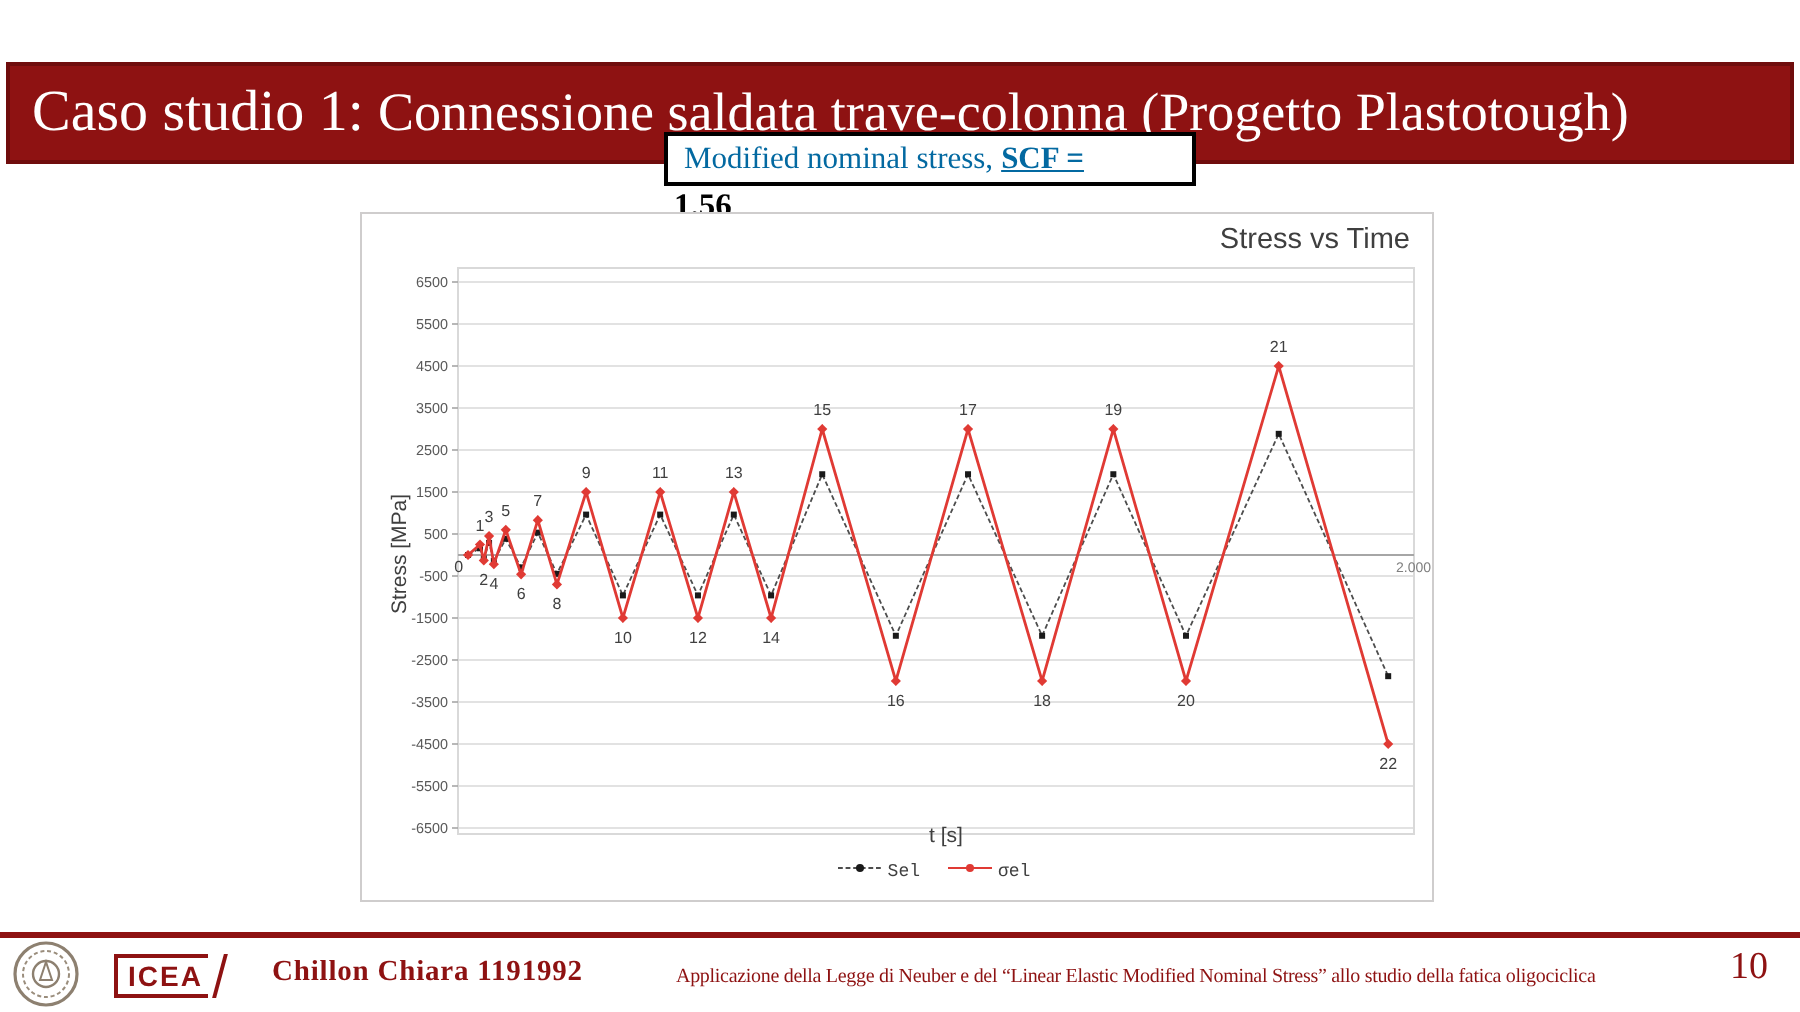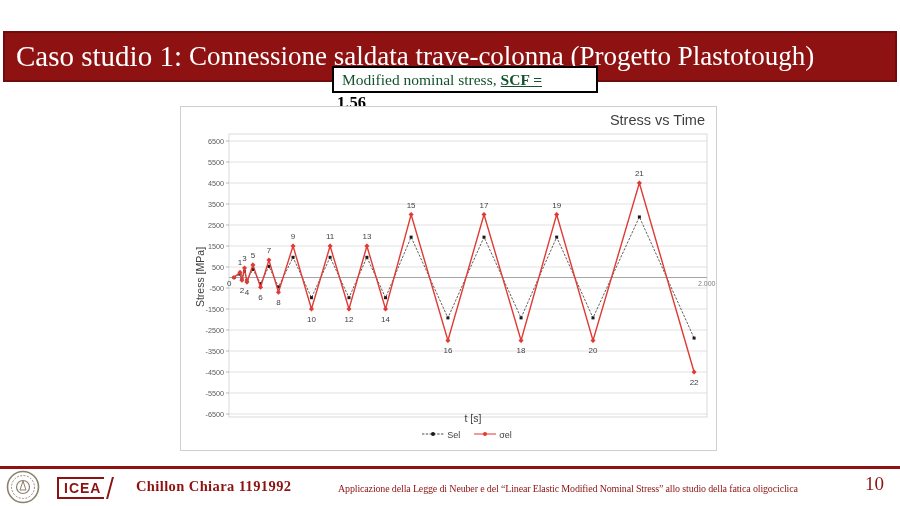--- a/index.html
+++ b/index.html
@@ -6,38 +6,38 @@
   .slide{position:relative;width:900px;height:506px;background:#fff;overflow:hidden;
          font-family:"Liberation Sans",sans-serif;}
   
   .titlebar{position:absolute;left:3px;top:3px;right:3px;height:47px;
     background:var(--accent,#8e1212);border:2px solid #6f0d0d;color:#fff;
     font-family:"Liberation Serif",serif;display:flex;align-items:center;padding-left:11px;margin-top:28px;}
   .t-main{font-size:29px;white-space:pre;}
   .t-sub{font-size:27px;margin-left:7px;white-space:pre;}
   
   .callout{position:absolute;left:332px;top:66px;width:266px;height:27px;border:2px solid #000;
-    box-sizing:border-box;font-family:"Liberation Serif",serif;font-size:15.5px;color:#14532d;
+    box-sizing:border-box;font-family:"Liberation Serif",serif;font-size:15.5px;color:#0369a1;
     display:flex;align-items:center;padding-left:8px;background:#fff;}
   .callout b{margin-left:4px;text-decoration:underline;}
   .callout-value{position:absolute;left:337px;top:93px;font-family:"Liberation Serif",serif;
     font-weight:bold;font-size:16.5px;color:#000;text-decoration:underline;}
   
   .chart-box{position:absolute;left:180px;top:106px;width:537px;height:345px;background:#fff;
     border:1px solid #cfcdcd;box-sizing:border-box;}
   .chart-title{position:absolute;left:48px;right:11px;top:5px;text-align:right;
     font-size:14.5px;color:#3f3f3f;}
   .y-title{position:absolute;left:19px;top:170px;transform:translate(-50%,-50%) rotate(-90deg);
     font-size:10.5px;color:#3f3f3f;white-space:nowrap;}
   .x-title{position:absolute;left:60px;right:11px;top:305px;text-align:center;
     font-size:10.5px;color:#3f3f3f;}
   #plot{position:absolute;left:0;top:0;}
   .legend{position:absolute;left:48px;right:11px;top:323px;display:flex;justify-content:center;
     gap:14px;align-items:center;font-size:9px;color:#3f3f3f;}
-  .leg-item{display:flex;align-items:flex-end;gap:3px;}
+  .leg-item{display:flex;align-items:flex-end;gap:3px;font-family:Liberation Mono, monospace;}
   
   .footer-line{position:absolute;left:0;right:0;top:466px;height:3px;background:var(--accent,#8e1212);}
   .seal{position:absolute;left:6px;top:470px;}
   .icea{position:absolute;left:57px;top:477px;color:var(--accent,#8e1212);font-weight:bold;
     font-size:14px;letter-spacing:1px;border:2px solid var(--accent,#8e1212);border-right:none;
     padding:1px 3px 1px 5px;}
   .icea::after{content:"";position:absolute;top:-2px;right:-7px;width:8px;height:calc(100% + 4px);
     border-right:2px solid var(--accent,#8e1212);transform:skewX(-15deg);}
   .author{position:absolute;left:136px;top:478px;font-family:"Liberation Serif",serif;
     font-weight:bold;font-size:14.5px;color:var(--accent,#8e1212);letter-spacing:0.4px;}

